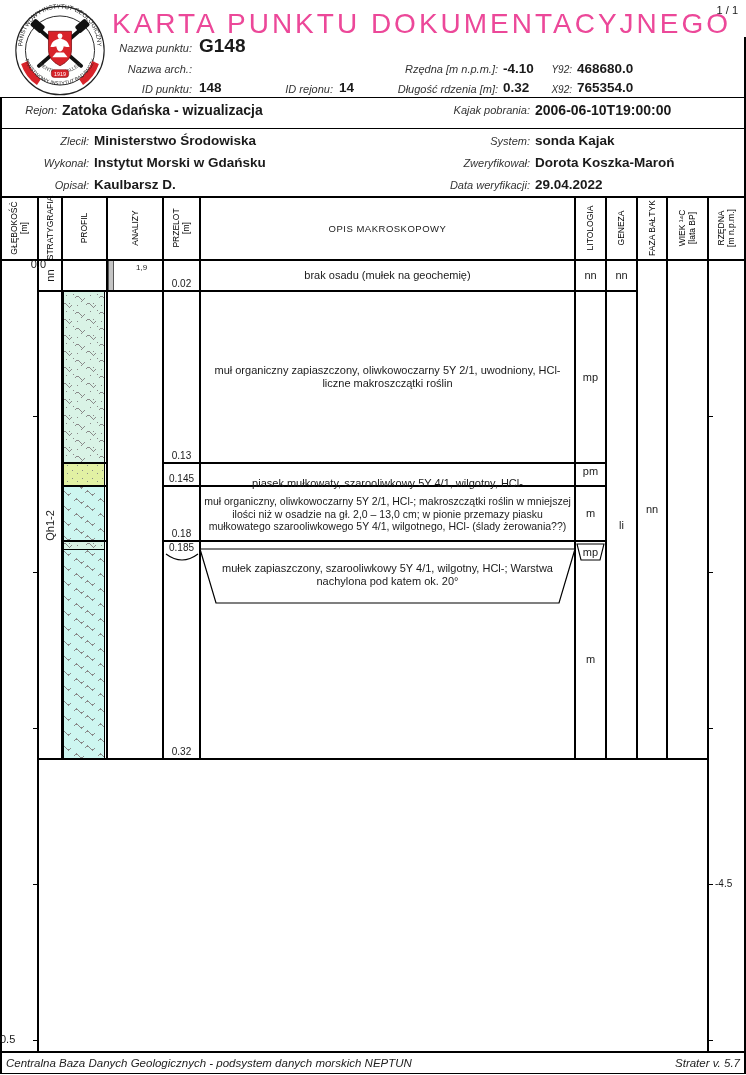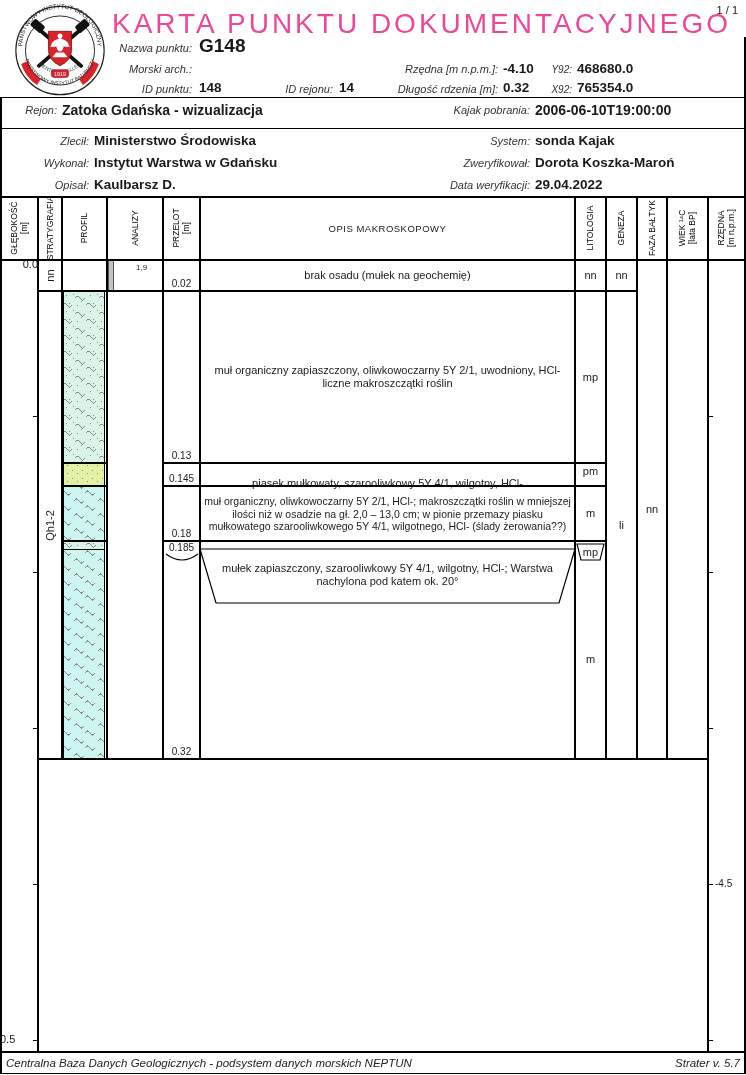--- a/index.html
+++ b/index.html
@@ -65,21 +65,21 @@
     </text>
     <rect x="41" y="68" width="18" height="8" rx="3" fill="#d8232a" stroke="#7a0c10" stroke-width="0.6"></rect>
     <text x="50" y="74.3" font-size="5.6" fill="#fff" text-anchor="middle">1919</text>
   </svg>
 
   <div class="abs" id="title" style="left:112px;top:8px">KARTA  PUNKTU  DOKUMENTACYJNEGO</div>
   <div class="abs" style="right:8px;top:4px;font-size:11px">1 / 1</div>
 
   <div class="abs lbl r" style="left:60px;top:42px;width:132px">Nazwa punktu:</div>
   <div class="abs" style="left:199px;top:35px;font-size:19px;font-weight:600">G148</div>
-  <div class="abs lbl r" style="left:60px;top:63px;width:132px">Morski arch.:</div>
+  <div class="abs lbl r" style="left:60px;top:63px;width:132px">Nazwa arch.:</div>
   <div class="abs val" style="left:199px;top:61px"></div>
   <div class="abs lbl r" style="left:60px;top:83px;width:132px">ID punktu:</div>
   <div class="abs val" style="left:199px;top:80px">148</div>
   <div class="abs lbl r" style="left:240px;top:83px;width:93px">ID rejonu:</div>
   <div class="abs val" style="left:339px;top:80px">14</div>
 
   <div class="abs lbl r" style="left:360px;top:63px;width:138px">Rzędna [m n.p.m.]:</div>
   <div class="abs val" style="left:503px;top:61px">-4.10</div>
   <div class="abs lbl r" style="left:520px;top:64px;width:52px;font-size:10px">Y92:</div>
   <div class="abs val" style="left:577px;top:61px">468680.0</div>
@@ -93,21 +93,21 @@
   <div class="abs lbl r" style="left:10px;top:104px;width:47px">Rejon:</div>
   <div class="abs val" style="left:62px;top:102px;font-size:14px">Zatoka Gdańska - wizualizacja</div>
   <div class="abs lbl r" style="left:420px;top:104px;width:110px">Kajak pobrania:</div>
   <div class="abs val" style="left:535px;top:102px;font-size:14px">2006-06-10T19:00:00</div>
 
   <div class="hline" style="top:128px"></div>
 
   <div class="abs lbl r" style="left:20px;top:135px;width:69px">Zlecił:</div>
   <div class="abs val" style="left:94px;top:133px;font-weight:600">Ministerstwo Środowiska</div>
   <div class="abs lbl r" style="left:20px;top:157px;width:69px">Wykonał:</div>
-  <div class="abs val" style="left:94px;top:155px;font-weight:600">Instytut Warstwa w Gdańsku</div>
+  <div class="abs val" style="left:94px;top:155px;font-weight:600">Instytut Morski w Gdańsku</div>
   <div class="abs lbl r" style="left:20px;top:179px;width:69px">Opisał:</div>
   <div class="abs val" style="left:94px;top:177px;font-weight:600">Kaulbarsz D.</div>
 
   <div class="abs lbl r" style="left:420px;top:135px;width:110px">System:</div>
   <div class="abs val" style="left:535px;top:133px;font-weight:600">sonda Kajak</div>
   <div class="abs lbl r" style="left:420px;top:157px;width:110px">Zweryfikował:</div>
   <div class="abs val" style="left:535px;top:155px;font-weight:600">Dorota Koszka-Maroń</div>
   <div class="abs lbl r" style="left:420px;top:179px;width:110px">Data weryfikacji:</div>
   <div class="abs val" style="left:535px;top:177px;font-weight:600">29.04.2022</div>
 
@@ -202,21 +202,21 @@
 [m]</div>
   <div class="cell" style="left:202px;top:196px;width:371px;height:64px;font-size:9.5px;letter-spacing:.5px">OPIS MAKROSKOPOWY</div>
   <div class="vhead" style="left:560px;top:213px;width:60px;height:30px">LITOLOGIA</div>
   <div class="vhead" style="left:591px;top:213px;width:60px;height:30px">GENEZA</div>
   <div class="vhead" style="left:622px;top:213px;width:60px;height:30px">FAZA BAŁTYK</div>
   <div class="vhead" style="left:657px;top:208px;width:60px;height:40px">WIEK ¹⁴C
 [lata BP]</div>
   <div class="vhead" style="left:696px;top:209px;width:60px;height:38px">RZĘDNA
 [m n.p.m.]</div>
 
-  <div class="abs" style="left:4px;top:258px;width:34px;text-align:right;font-size:11px">0.0</div>
+  <div class="abs" style="left:12px;top:258px;width:34px;text-align:right;font-size:11px">0.0</div>
   <div class="abs" style="left:0;top:1033px;width:30px;font-size:11px">0.5</div>
   <div class="abs small" style="left:715px;top:878px">-4.5</div>
 
   <div class="cell" style="left:38px;top:260px;width:24px;height:31px">
     <span class="rot">nn</span>
   </div>
   <div class="cell" style="left:38px;top:291px;width:24px;height:468px">
     <span class="rot">Qh1-2</span>
   </div>
 

